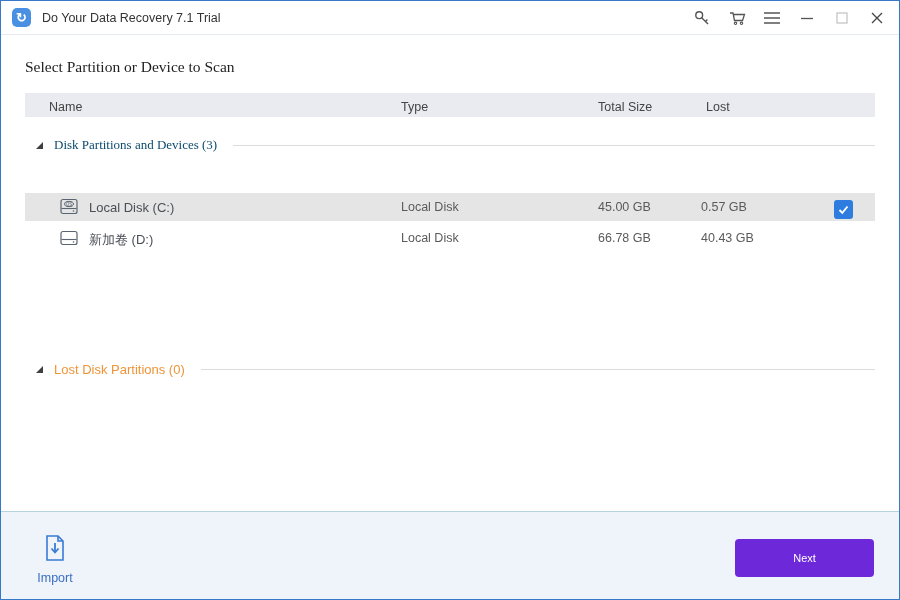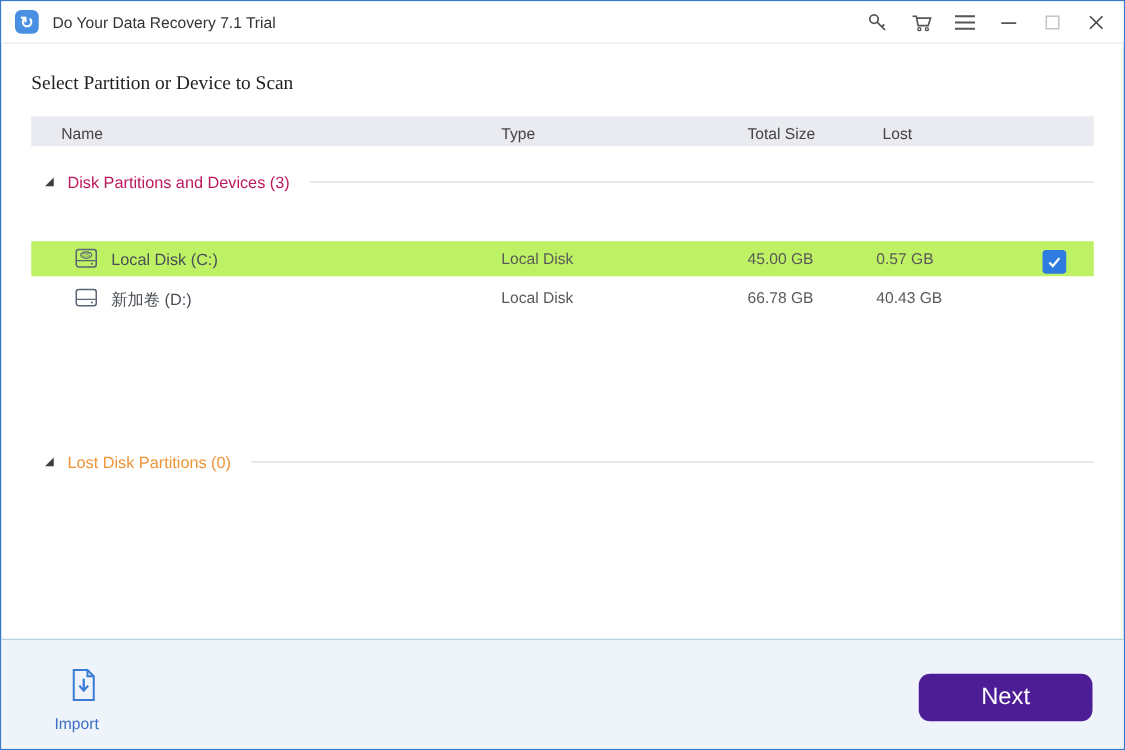--- a/index.html
+++ b/index.html
@@ -45,61 +45,61 @@
   .col-usage  { left:681px; }
   
   .group-row {
     position:absolute; left:24px; right:24px; height:20px;
     display:flex; align-items:center;
   }
   .group-devices { top:134px; }
   .group-lost    { top:358px; }
   .tree-arrow { margin-left:10px; flex:0 0 auto; display:flex; }
   .group-label { margin-left:10px; font-size:13px; flex:0 0 auto; }
-  .group-devices .group-label { color:#be185d; }
+  .group-devices .group-label { color:#0c4a6e;font-family:Liberation Serif, serif; }
   .group-lost    .group-label { color:#ee9437; }
   .group-line { flex:1; height:1px; background:#dcdcdc; margin-left:16px; }
   .device-row {
     position:absolute; left:24px; right:24px; top:163px; height:28px;
   }
   .device-row .icon { position:absolute; left:34px; top:4px; }
   .device-label {
     position:absolute; left:64px; top:5px;
     font-size:13.5px; font-weight:bold; color:#3a4a5e;
   }
   .part-row {
     position:absolute; left:24px; right:24px; height:28px;
   }
-  .row-c { top:192px; background:#bef264; }
+  .row-c { top:192px; background:#e5e5e5; }
   .row-d { top:223px; background:transparent; }
   .part-row .icon { position:absolute; left:34px; top:5px; }
   .part-row span { position:absolute; top:7px; font-size:13px; }
   .cell-name  { left:64px;  color:#4a4f57; }
   .cell-type  { left:376px; color:#5a5a5a; font-size:12.5px !important; }
   .cell-size  { left:573px; color:#5a5a5a; font-size:12.5px !important; }
   .cell-usage { left:676px; color:#5a5a5a; font-size:12.5px !important; }
   .row-checkbox {
     position:absolute; left:809px; top:4px; width:19px; height:19px;
     background:#2e7ce0; border-radius:3px;
     display:flex; align-items:center; justify-content:center;
   }
   
   .footer {
     position:absolute; left:0; right:0; bottom:0; height:88px;
     background:#eff3fa; border-top:1px solid #b5d2e0;
   }
   .import-btn {
     position:absolute; left:30px; top:22px; width:48px;
-    display:flex; flex-direction:column; align-items:flex-end; cursor:default;
+    display:flex; flex-direction:column; align-items:center; cursor:default;
   }
   .import-label { margin-top:5px; font-size:12.5px; color:#3a6fc4; }
   .next-btn {
     position:absolute; right:25px; top:27px; width:139px; height:38px;
-    background:#4c1d95; border:none; border-radius:9px;
-    color:#fff; font-size:19px; font-family:"Liberation Sans", sans-serif;
+    background:#6d28d9; border:none; border-radius:4px;
+    color:#fff; font-size:11px; font-family:"Liberation Sans", sans-serif;
     cursor:pointer;
   }
 </style>
 </head>
 <body>
 
 <div class="window">
 
   <div class="titlebar">
     <div class="app-icon">↻</div>

